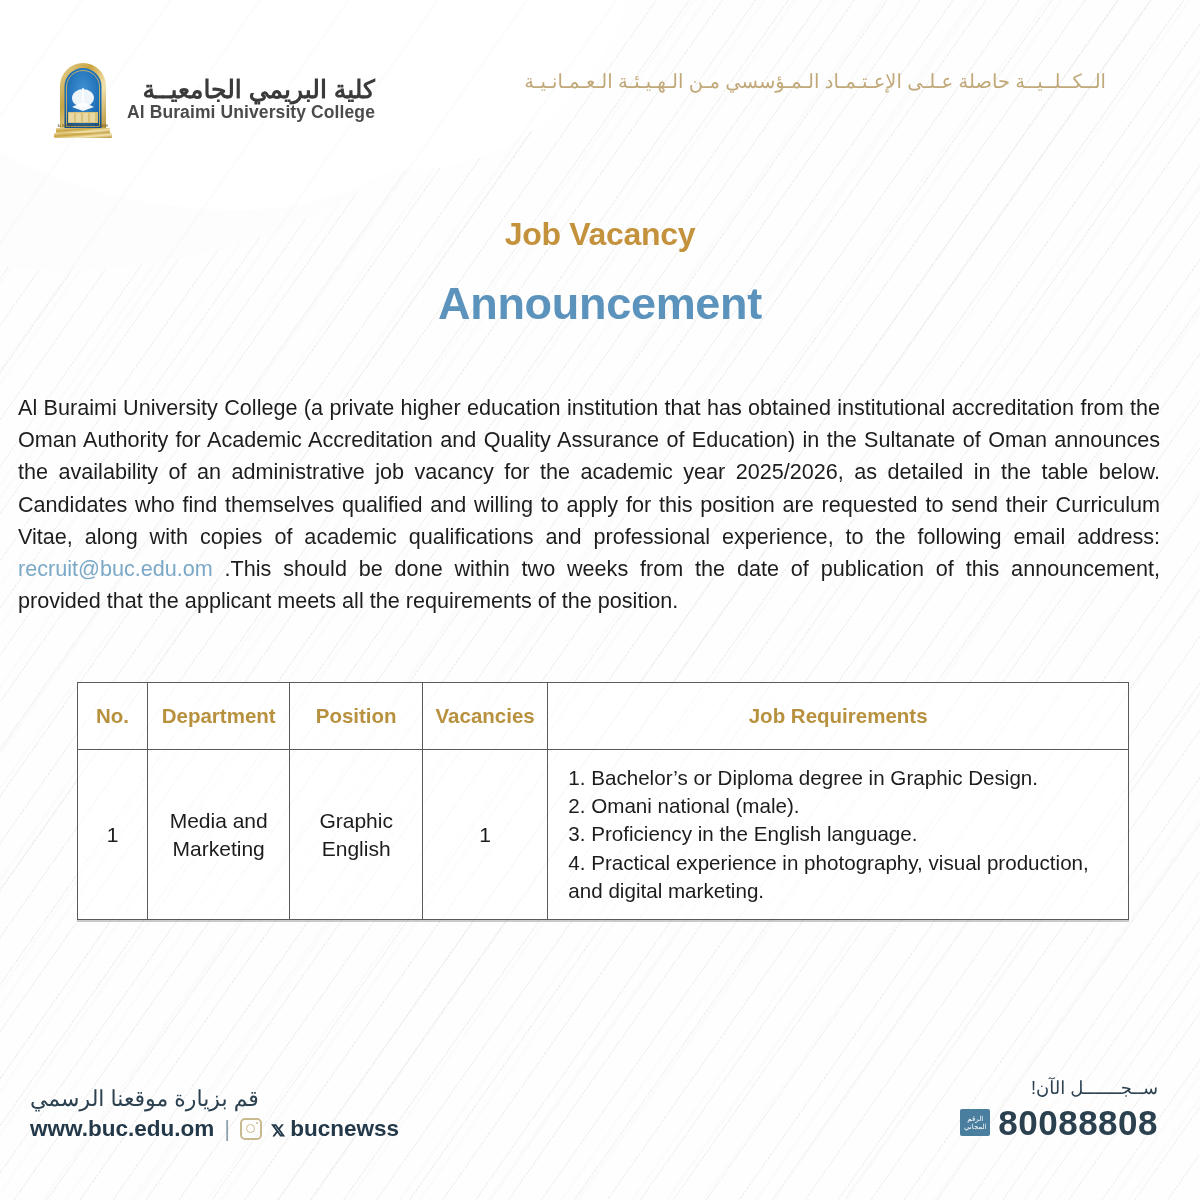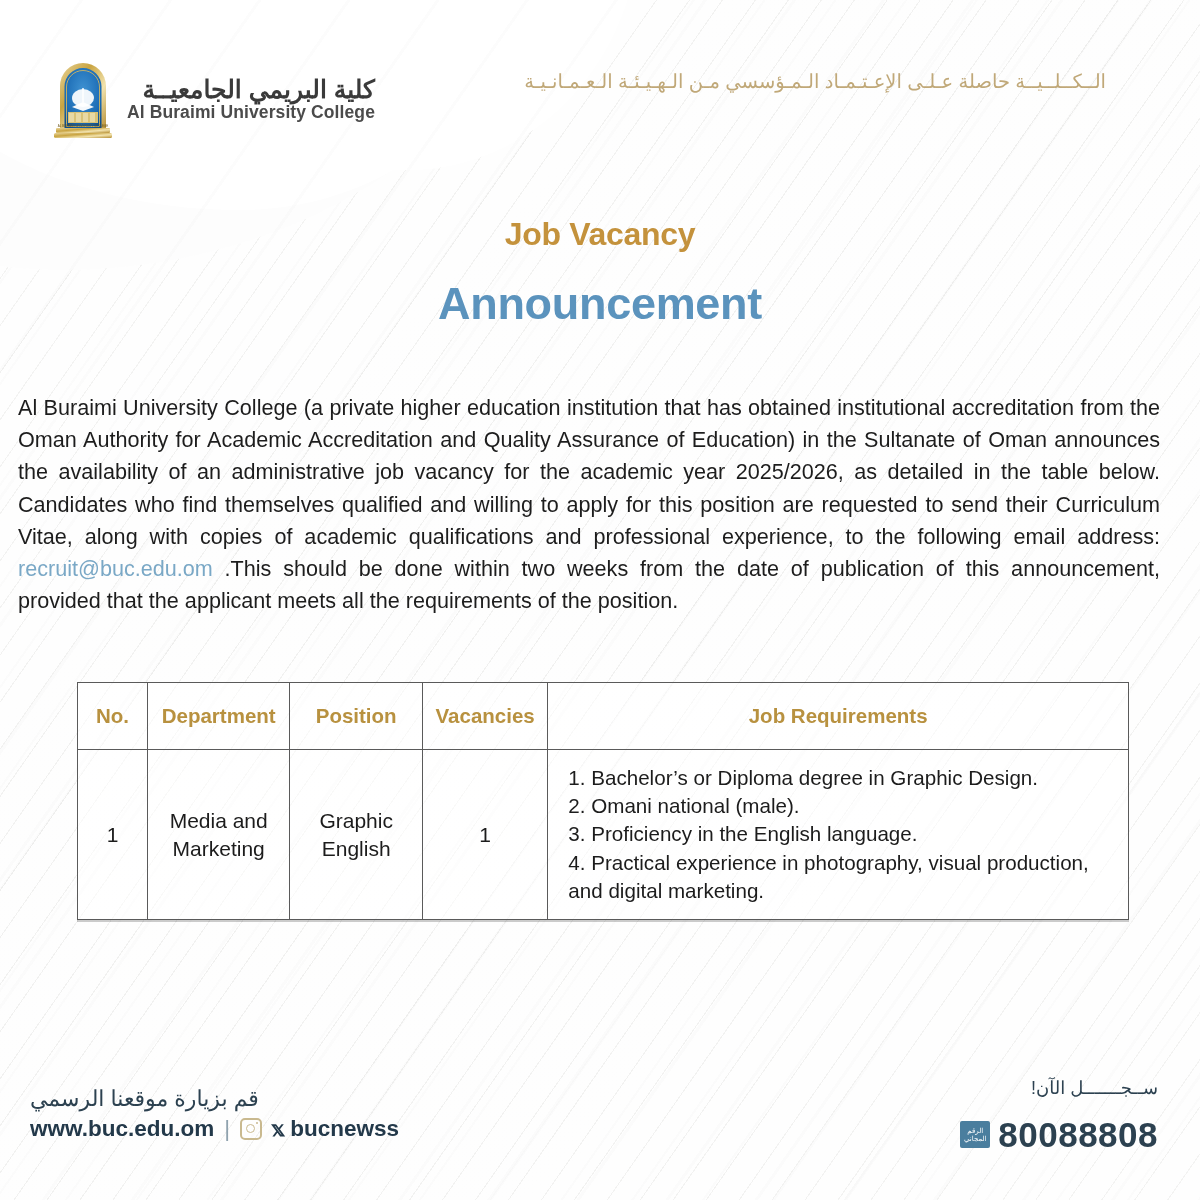--- a/index.html
+++ b/index.html
@@ -296,21 +296,21 @@
     color: #2c4150;
     direction: rtl;
     letter-spacing: 0.5px;
     line-height: 1.15;
   }
   .phone-row {
     display: flex;
     align-items: center;
     justify-content: flex-end;
     gap: 8px;
-    margin-top: 16px;
+    margin-top: 4px;
   }
   .phone-num {
     font-size: 35px;
     font-weight: 700;
     color: #2c4150;
     letter-spacing: 0.5px;
   }
   .toll-badge {
     width: 30px;
     height: 27px;

